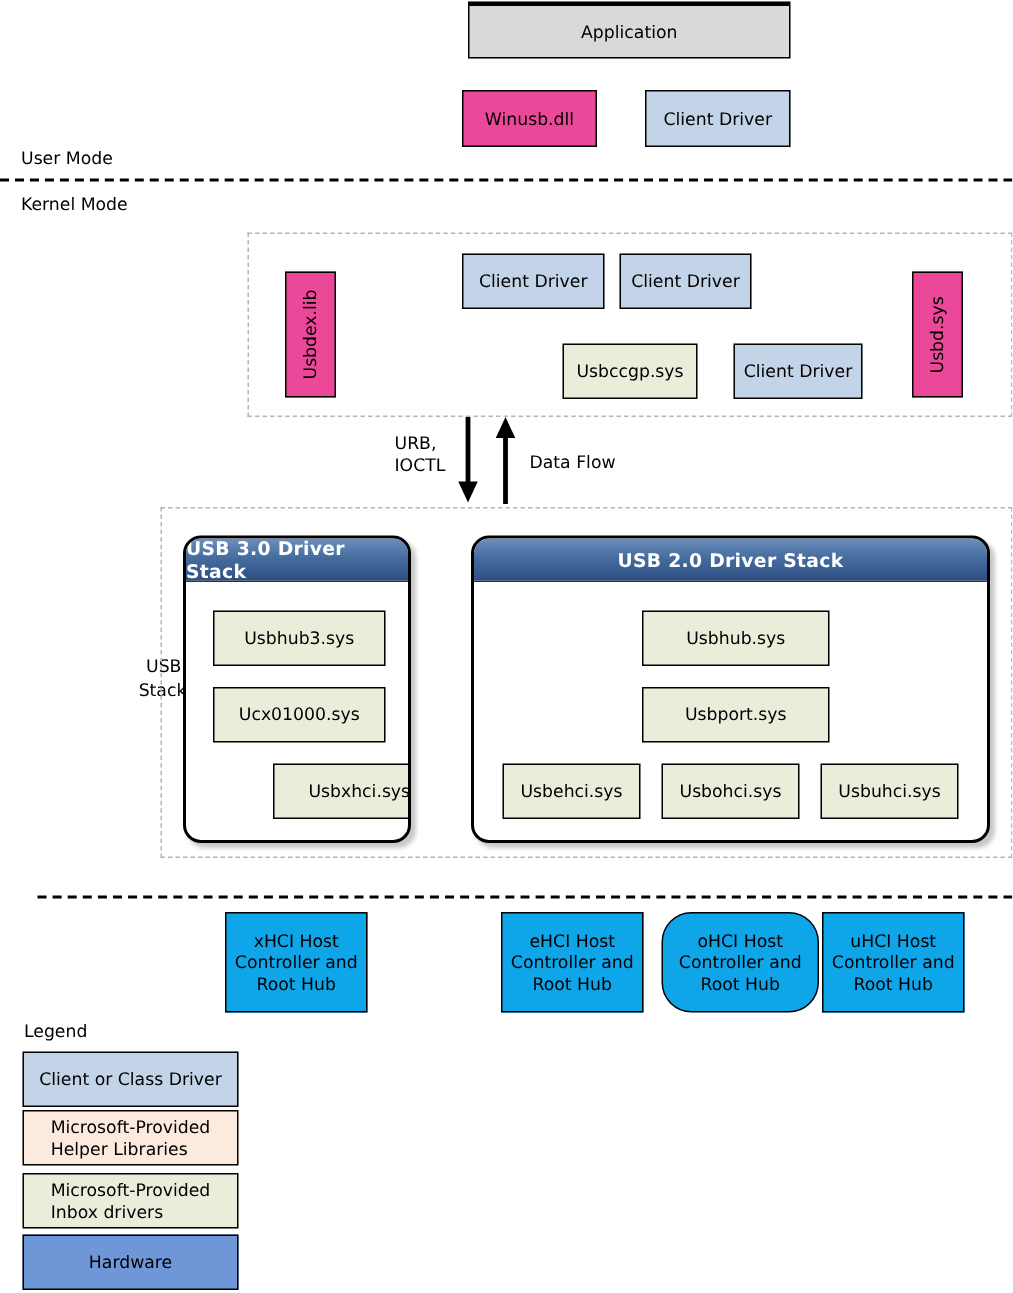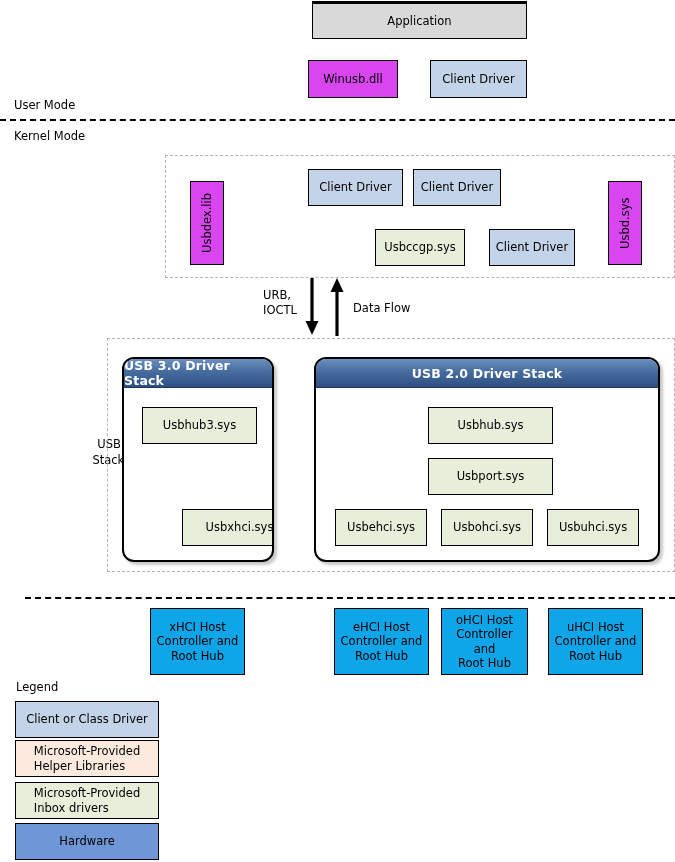--- a/index.html
+++ b/index.html
@@ -29,21 +29,21 @@
     align-items: center;
     justify-content: center;
     text-align: center;
     font-size: 11.5px;
     line-height: 1.22;
     color: #000000;
     padding: 2px 3px;
   }
   .node.app      { background: #d9d9d9; }
   .node.client   { background: #c3d3e8; }
-  .node.helper   { background: #d946ef; text-align: right; }
+  .node.helper   { background: #ec4899; text-align: right; }
   .node.inbox    { background: #e9eedb; }
   .node.hardware { background: #0ea5e9; }
 
   .node.vertical {
     writing-mode: vertical-rl;
     transform: rotate(180deg);
   }
 
   
   .divider {
@@ -176,20 +176,21 @@
 
   <div class="layer-caption" style="left:10px; top:437px; width:150px;">USB Driver
 Stack Layer</div>
 
   <div class="layer-box" style="left:107px; top:338px; width:568px; height:234px;"></div>
 
   <div class="stack" style="left:122px; top:357px; width:152px; height:205px;">
     <div class="stack-header">USB 3.0 Driver Stack</div>
     <div class="stack-body">
       <div class="node inbox" style="left:18px; top:19px; width:115px; height:37px;">Usbhub3.sys</div>
+      <div class="node inbox" style="left:18px; top:70px; width:115px; height:37px;">Ucx01000.sys</div>
       <div class="node inbox" style="left:18px; top:121px; width:115px; height:37px;margin-left:40px;">Usbxhci.sys</div>
     </div>
   </div>
 
   <div class="stack" style="left:314px; top:357px; width:346px; height:205px;">
     <div class="stack-header">USB 2.0 Driver Stack</div>
     <div class="stack-body">
       <div class="node inbox" style="left:112px; top:190px; width:125px; height:37px; top:19px;">Usbhub.sys</div>
       <div class="node inbox" style="left:112px; top:70px; width:125px; height:37px;">Usbport.sys</div>
       <div class="node inbox" style="left:19px; top:121px; width:92px; height:37px;">Usbehci.sys</div>
@@ -201,21 +202,21 @@
   <div class="divider" style="left:25px; top:597px; width:650px;"></div>
 
   <div class="node hardware" style="left:150px; top:608px; width:95px; height:67px; white-space:pre-line;">xHCI Host
 Controller and
 Root Hub</div>
 
   <div class="node hardware" style="left:334px; top:608px; width:95px; height:67px; white-space:pre-line;">eHCI Host
 Controller and
 Root Hub</div>
 
-  <div class="node hardware" style="left:441px; top:608px; width:87px; height:67px; white-space:pre-line;">oHCI Host
+  <div class="node hardware" style="left:441px; top:608px; width:105px; height:67px; white-space:pre-line;border-radius:20px;">oHCI Host
 Controller and
 Root Hub</div>
 
   <div class="node hardware" style="left:548px; top:608px; width:95px; height:67px; white-space:pre-line;">uHCI Host
 Controller and
 Root Hub</div>
 
   <div class="legend-title" style="left:16px; top:680px;">Legend</div>
 
   <div class="legend-item" style="left:15px; top:701px; width:144px; height:37px; background:#c3d3e8;">Client or Class Driver</div>

